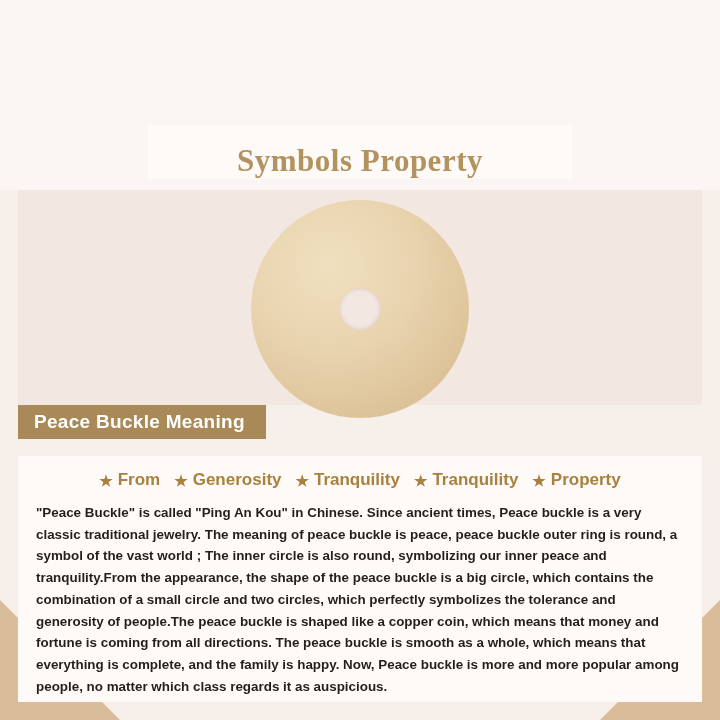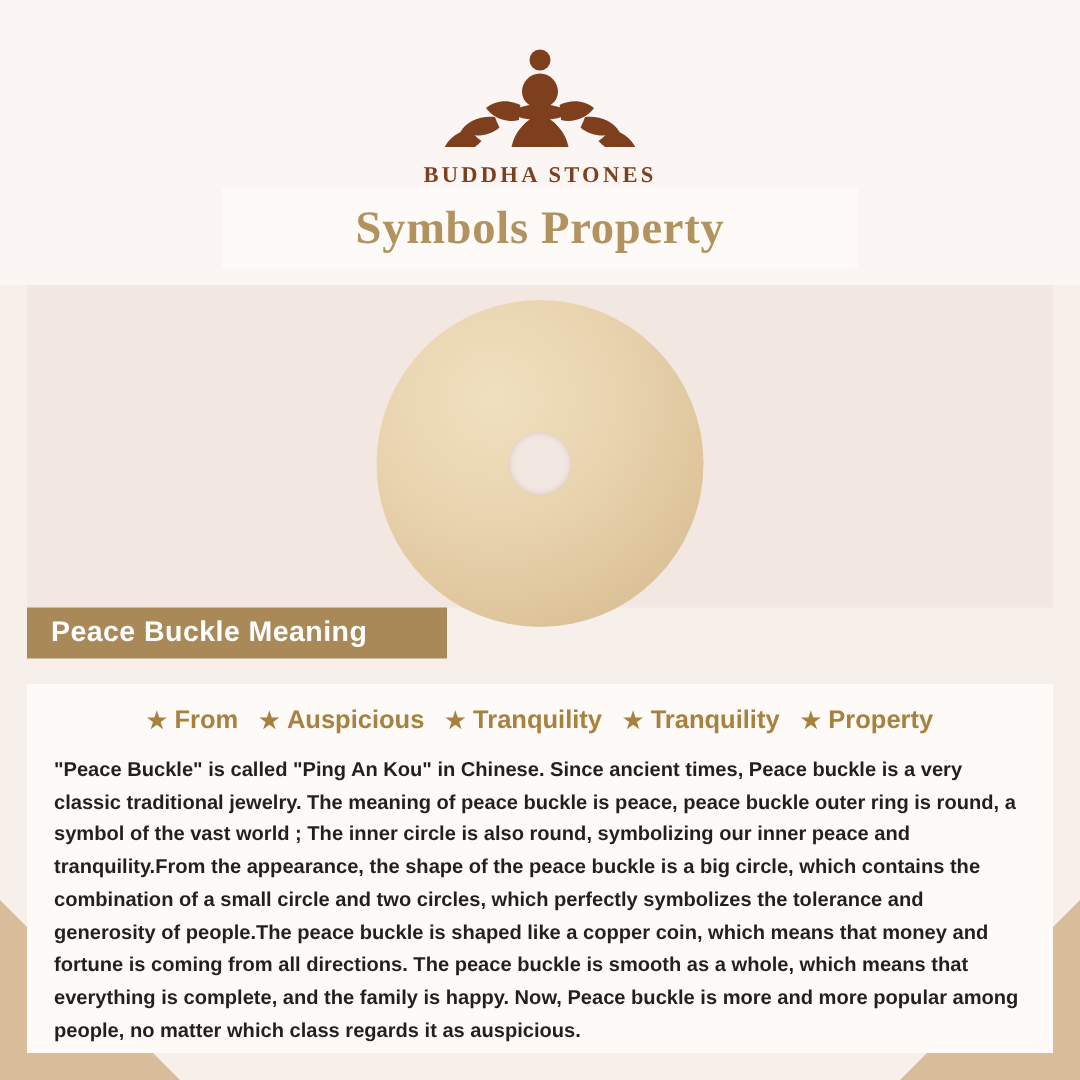--- a/index.html
+++ b/index.html
@@ -80,21 +80,21 @@
     font-family: "Liberation Serif", serif;
   }
   .title-band {
     position: absolute;
     top: 125px;
     left: 148px;
     width: 424px;
     height: 54px;
     background: #fdfaf8;
     display: flex;
-    align-items: center;
+    align-items: flex-end;
     justify-content: center;
   }
   .title-band .title {
     font-family: "Liberation Serif", serif;
     font-size: 31px;
     font-weight: bold;
     color: #b2935f;
     letter-spacing: 0.5px;
   }
 
@@ -125,21 +125,21 @@
     border-radius: 50%;
     background: #f3e7e2;
     box-shadow: inset 0 0 4px rgba(160,130,90,.35);
   }
 
   
   .section-bar {
     position: absolute;
     top: 405px;
     left: 18px;
-    width: 280px;
+    width: 248px;
     height: 34px;
     background: #a98958;
     display: flex;
     align-items: center;
   }
   .section-bar .label {
     color: #ffffff;
     font-size: 19px;
     font-weight: bold;
     padding-left: 16px;
@@ -192,45 +192,20 @@
 <div class="page">
 
   <div class="corner corner-tl"></div>
   <div class="corner corner-tr"></div>
   <div class="corner corner-bl"></div>
   <div class="corner corner-br"></div>
 
   <div class="inner-panel"></div>
 
   <div class="header">
-    <div class="logo-wrap">
-      <span>
-        <svg width="150" height="72" viewBox="0 0 150 72" aria-hidden="true">
-          <g fill="#7d3f1e">
-
-            <circle cx="75" cy="14" r="7"></circle>
-
-            <path d="M75 23c-7 0-12 6-12 12 0 4 2 7 5 9-6 1-11 3-14 6 9 3 14 4 21 4s12-1 21-4c-3-3-8-5-14-6 3-2 5-5 5-9 0-6-5-12-12-12z"></path>
-
-            <path d="M75 30c-9 4-14 12-14 22 7-1 13-6 16-13 3 7 9 12 16 13 0-10-5-18-18-22z" opacity="0"></path>
-
-            <path d="M62 44c-8-4-17-3-23 2 5 7 14 10 22 8 0-3 0-7 1-10z"></path>
-            <path d="M45 52c-10-1-19 3-23 10 9 4 19 3 26-3-1-2-2-4-3-7z"></path>
-            <path d="M28 60c-9 2-16 8-18 16 10 2 20-1 26-8-3-2-6-5-8-8z"></path>
-
-            <path d="M88 44c8-4 17-3 23 2-5 7-14 10-22 8 0-3 0-7-1-10z"></path>
-            <path d="M105 52c10-1 19 3 23 10-9 4-19 3-26-3 1-2 2-4 3-7z"></path>
-            <path d="M122 60c9 2 16 8 18 16-10 2-20-1-26-8 3-2 6-5 8-8z"></path>
-
-            <path d="M75 50c-10 4-17 12-19 22h38c-2-10-9-18-19-22z"></path>
-          </g>
-        </svg>
-      </span>
-      <div class="brand-name">BUDDHA STONES</div>
-    </div>
     <div class="title-band">
       <div class="title">Symbols Property</div>
     </div>
   </div>
 
   <div class="product-area">
     <div class="disc">
       <div class="disc-hole"></div>
     </div>
   </div>
@@ -240,21 +215,21 @@
   </div>
 
   <div class="text-panel">
     <div class="keywords">
       <span class="kw">
         <span class="star">★</span>
         <span>From</span>
       </span>
       <span class="kw">
         <span class="star">★</span>
-        <span>Auspicious</span>
+        <span>Generosity</span>
       </span>
       <span class="kw">
         <span class="star">★</span>
         <span>Tranquility</span>
       </span>
       <span class="kw">
         <span class="star">★</span>
         <span>Tranquility</span>
       </span>
       <span class="kw">

